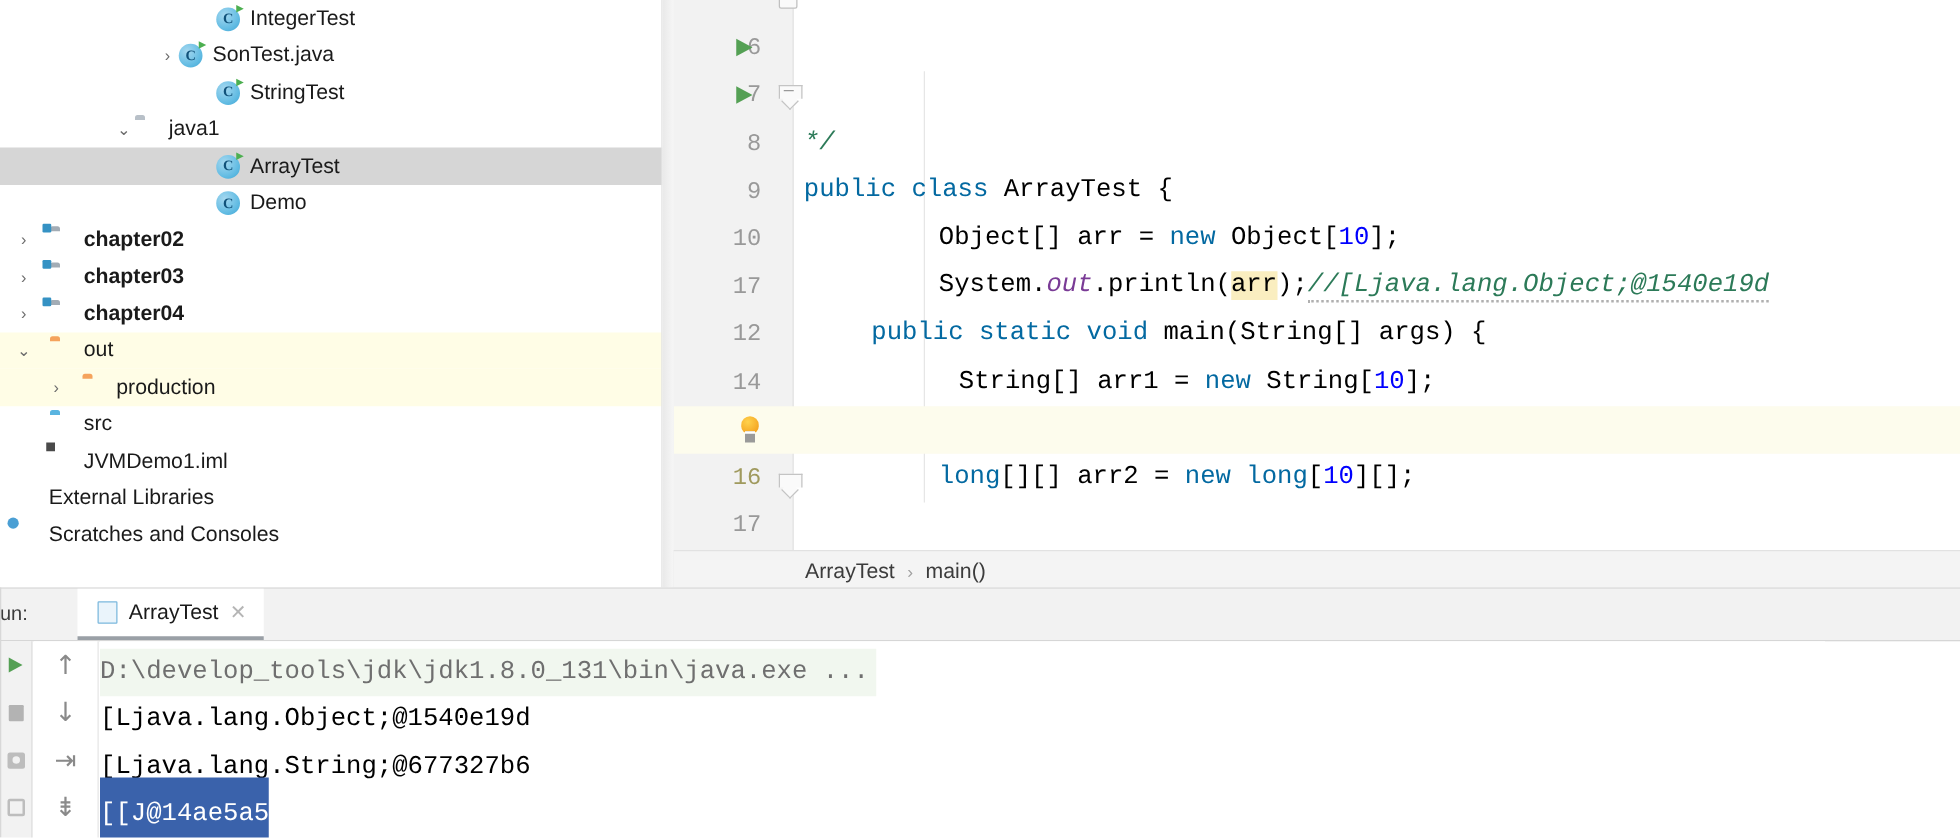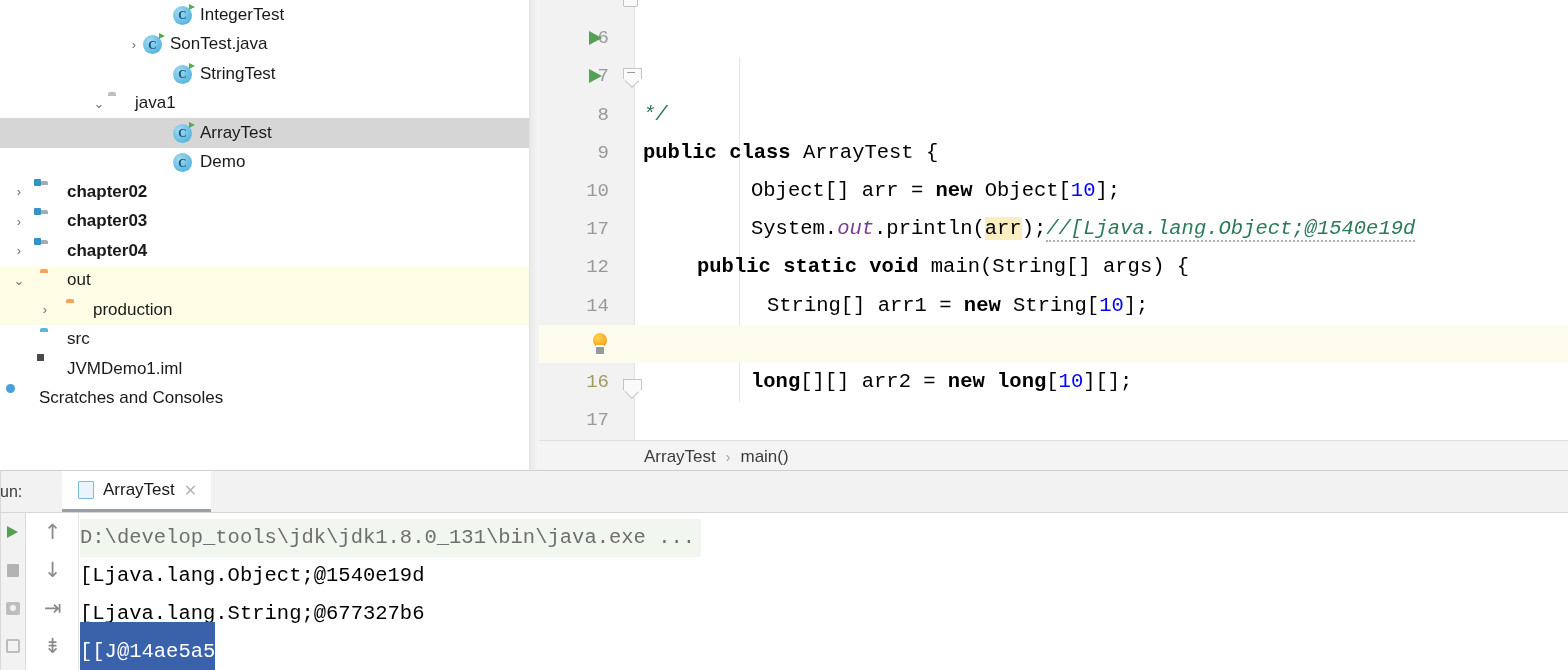--- a/index.html
+++ b/index.html
@@ -170,21 +170,21 @@
     width: 8px; height: 7px; background: #9a9a9a;
     border-top: 2px solid #fff;
   }
 
   
   .indent-guide {
     position: absolute; left: 200px; top: 57px; width: 1px; height: 345px; background: #e6e6e6;
   }
 
   
-  .kw  { color: #000000; font-weight: bold; }
+  .kw  { color: #0369a1; font-weight: normal; }
   .num { color: #0000ff; }
   .cmt { color: #2c7a58; font-style: italic; }
   .fld { color: #7a3b96; font-style: italic; }
   .ident-hl { background: #faeec0; }
   .typo { border-bottom: 2px dotted #b0b0b0; }
 
   
   #breadcrumb-bar {
     position: absolute; left: 539px; top: 440px; width: 1029px; height: 32px;
     background: #f4f4f4; border-top: 1px solid #e2e2e2;
@@ -347,20 +347,25 @@
       <span class="tree-icon"><span class="ico-folder src"></span></span>
       <span class="tree-label">src</span>
     </div>
 
     <div class="tree-row" style="padding-left:22px">
       <span class="chev empty"></span>
       <span class="tree-icon"><span class="ico-iml"></span></span>
       <span class="tree-label">JVMDemo1.iml</span>
     </div>
 
+    <div class="tree-row" style="padding-left:0px">
+      <span class="chev empty"></span>
+      <span class="tree-icon" style="margin-left:-6px"><span class="ico-libs"></span></span>
+      <span class="tree-label">External Libraries</span>
+    </div>
 
     <div class="tree-row" style="padding-left:0px">
       <span class="chev empty"></span>
       <span class="tree-icon" style="margin-left:-6px"><span class="ico-scratch"></span></span>
       <span class="tree-label">Scratches and Consoles</span>
     </div>
   </div>
   <div class="tree-scroll-divider"></div>
   <div class="tree-scroll-shadow"></div>
   <div class="editor-left-border"></div>

